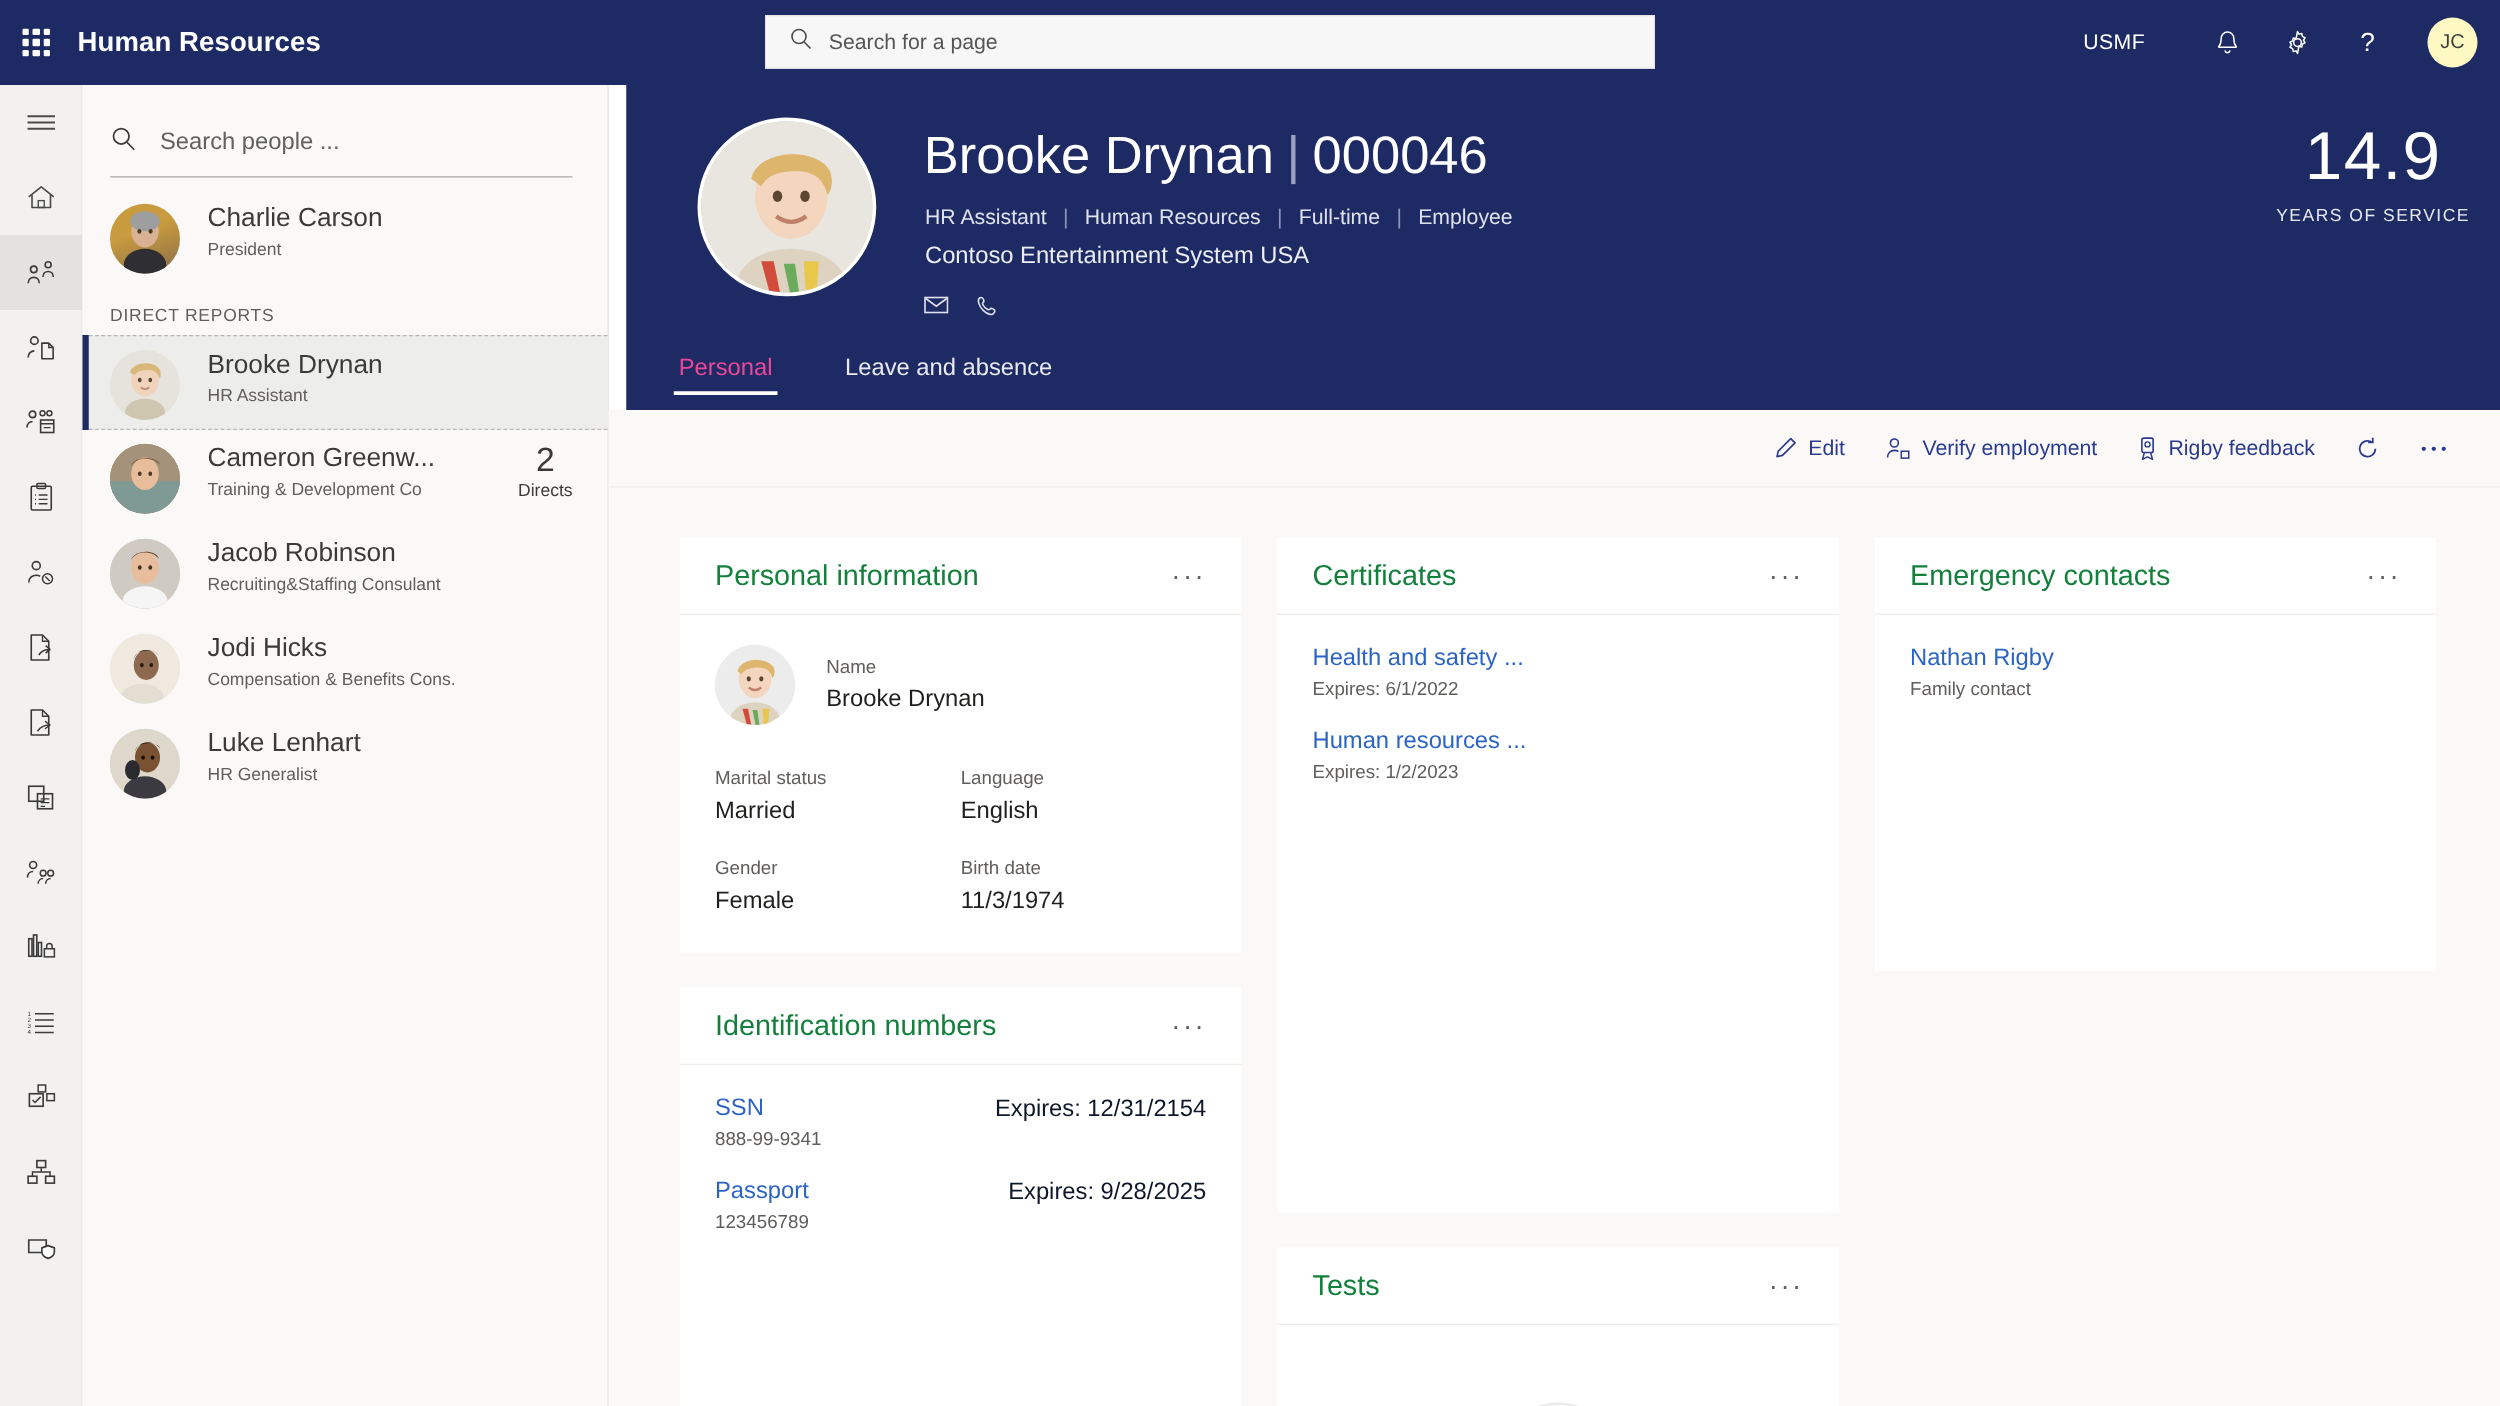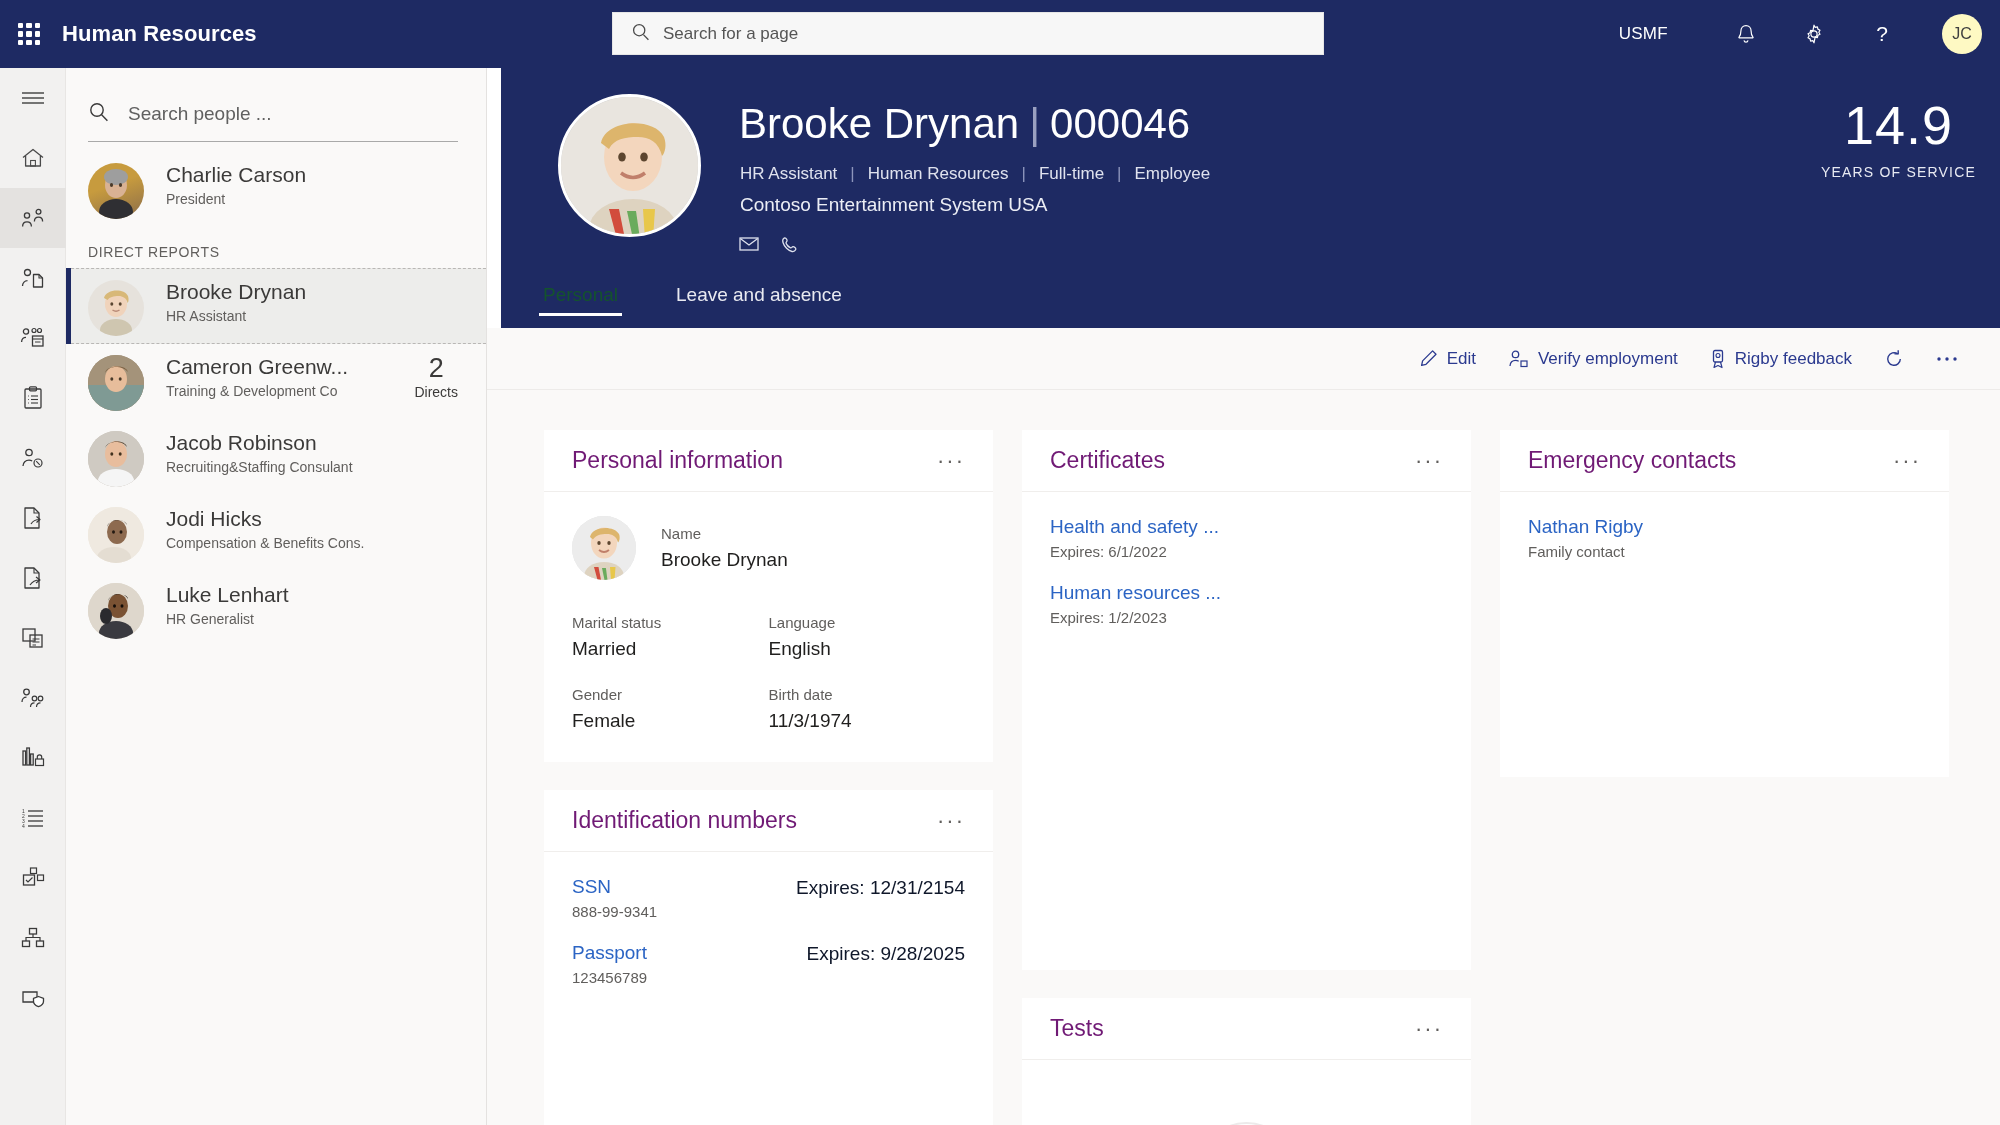--- a/index.html
+++ b/index.html
@@ -32,21 +32,21 @@
   }
   .page-search .mag { margin-right:12px; }
   .page-search input {
     border:none; outline:none; background:transparent;
     font-family:"Liberation Sans",sans-serif; font-size:17px; color:#444;
     width:100%;
   }
   .page-search input::placeholder { color:#555; }
   .topright {
     position:absolute; right:18px; top:0; height:68px;
-    display:flex; align-items:center; gap:16px;
+    display:flex; align-items:center; gap:4px;
   }
   .topright .legal {
     color:#fff; font-size:17px; margin-right:36px; cursor:pointer; letter-spacing:.3px;
   }
   .topright .tbtn {
     width:52px; height:68px; display:flex; align-items:center; justify-content:center;
     cursor:pointer;
   }
   .avatar-jc {
     width:40px; height:40px; border-radius:50%; background:#fef9c3;
@@ -148,21 +148,21 @@
     position:absolute; right:38px; top:30px; text-align:center; color:#fff;
   }
   .yos .num { font-size:54px; font-weight:300; line-height:1; letter-spacing:1px; }
   .yos .lbl { font-size:14px; letter-spacing:1.2px; margin-top:12px; color:#e8eaf2; }
 
   .tabs { position:absolute; left:543px; top:284px; display:flex; gap:0; }
   .tab {
     color:#e9eaf1; font-size:19px; padding:0 0 10px 0; margin-right:58px;
     cursor:pointer; position:relative;
   }
-  .tab.active { color:#14532d; }
+  .tab.active { color:#ec4899; }
   .tab.active::after {
     content:""; position:absolute; left:-4px; right:-4px; bottom:0; height:3px; background:#ffffff;
   }
 
   
   .main {
     position:absolute; left:487px; top:328px; width:1513px; height:797px;
     background:#faf9f8;
   }
   .actionbar {
@@ -180,21 +180,21 @@
     padding:40px 0 0 57px;
     display:flex; flex-wrap:wrap; align-content:flex-start;
     gap:0;
   }
   .col { width:449px; margin-right:29px; }
   .card { background:#ffffff; margin-bottom:28px; }
   .card-head {
     height:62px; display:flex; align-items:center; justify-content:space-between;
     padding:0 28px 0 28px; border-bottom:1px solid #f0eeec;
   }
-  .card-title { font-size:23px; color:#701a75; font-weight:400; }
+  .card-title { font-size:23px; color:#15803d; font-weight:400; }
   .ell { color:#605e5c; font-size:22px; letter-spacing:2px; cursor:pointer; line-height:1; }
   .card-body { padding:24px 28px 30px 28px; }
 
   
   .pi-top { display:flex; align-items:center; margin-bottom:34px; }
   .pi-av { width:64px; height:64px; border-radius:50%; overflow:hidden; background:#e3e3e3; flex:0 0 64px; margin-right:25px; }
   .fld-label { font-size:15px; color:#605e5c; margin-bottom:7px; }
   .fld-value { font-size:19px; color:#201f1e; }
   .pi-grid { display:grid; grid-template-columns:1fr 1fr; row-gap:26px; }
 

